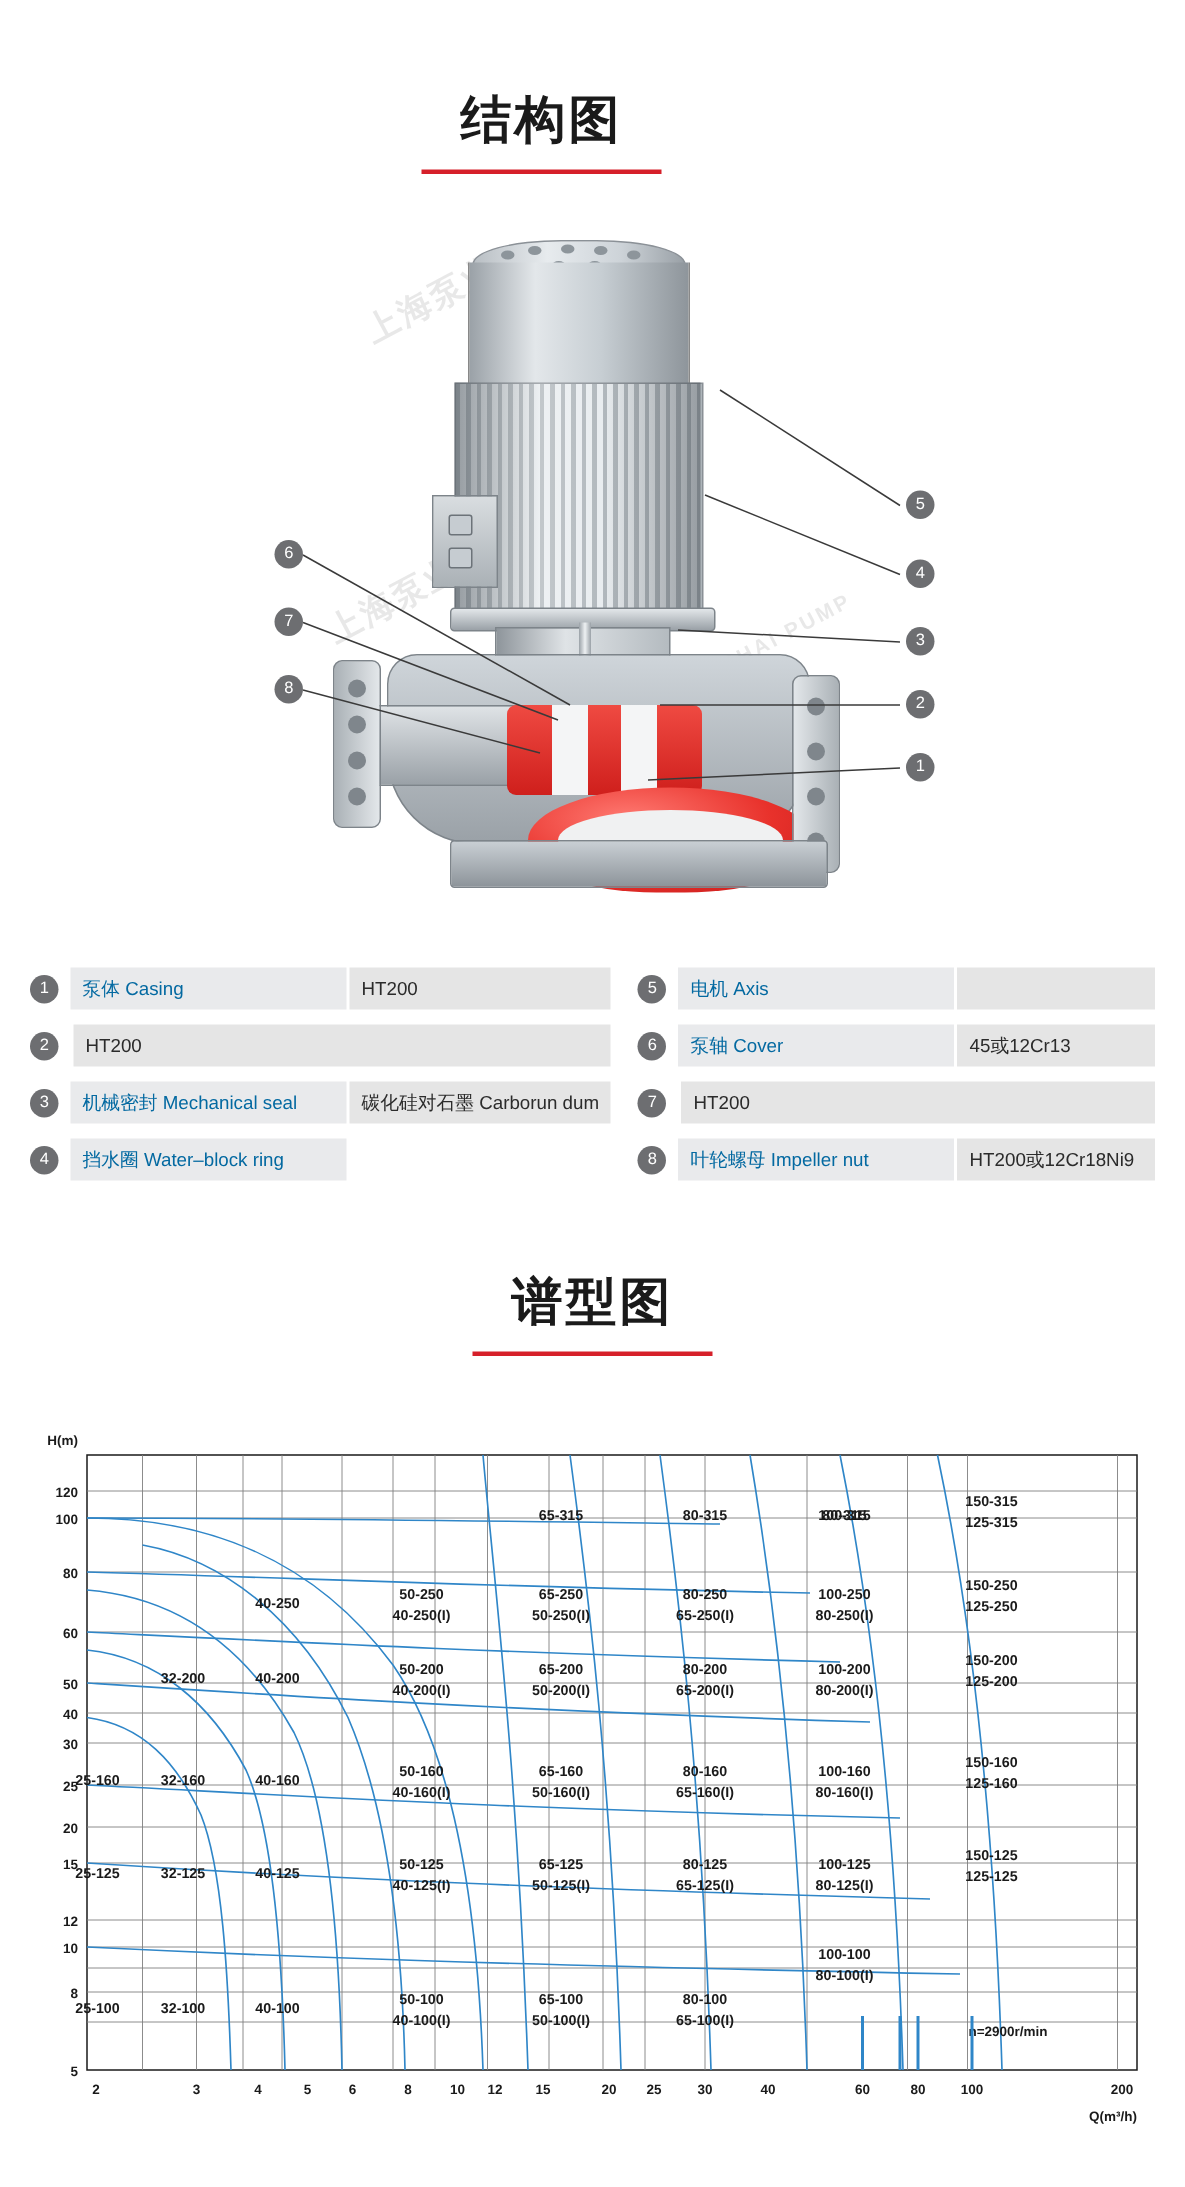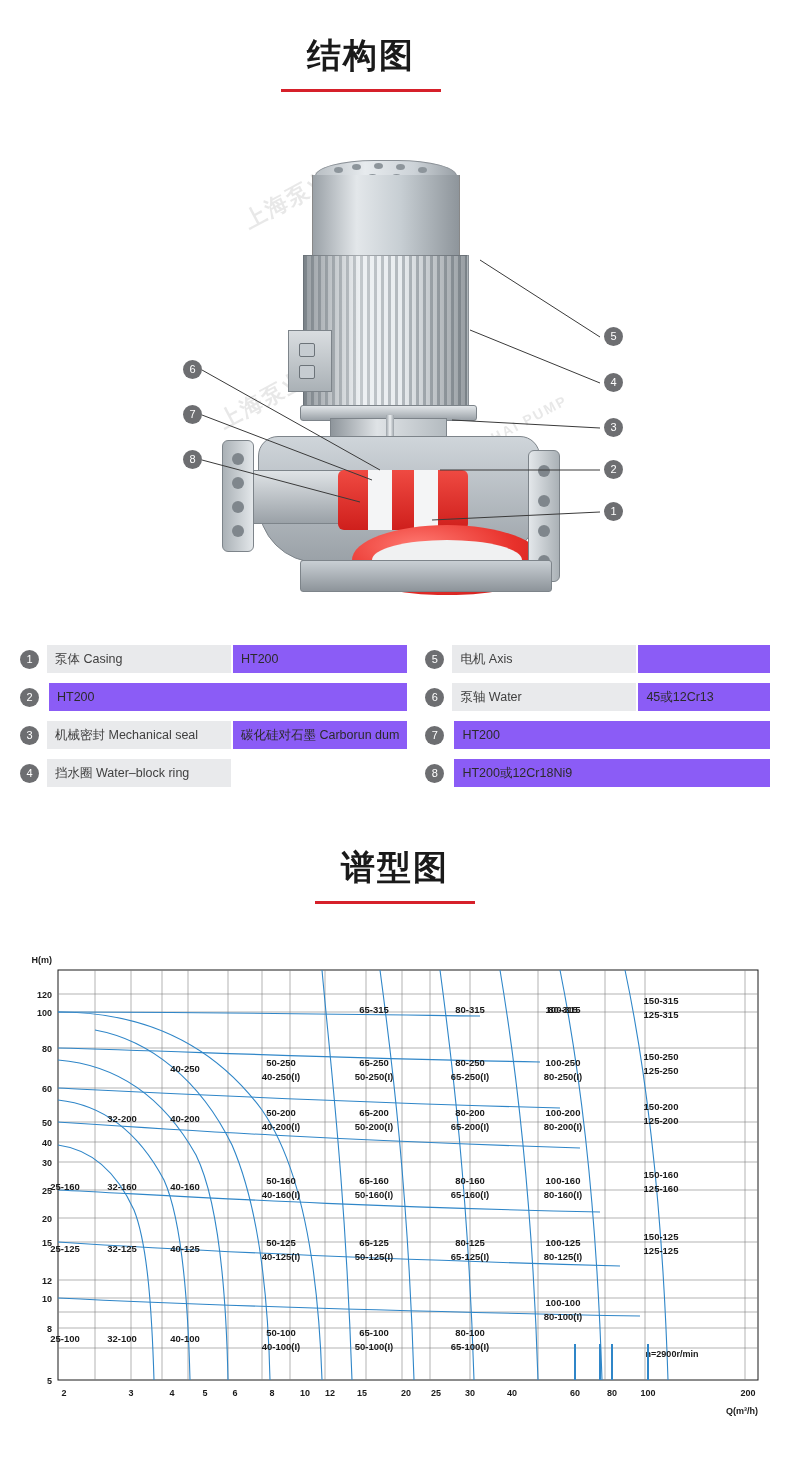--- a/index.html
+++ b/index.html
@@ -40,35 +40,35 @@
   .flange-right{position:absolute;left:528px;top:450px;width:30px;height:130px;border-radius:6px;background:linear-gradient(90deg,#e3e7ea,#aab1b6);border:1px solid #7d848a;}
   .flange-right i{position:absolute;left:9px;width:12px;height:12px;border-radius:50%;background:#7f868c;}
   .base{position:absolute;left:300px;top:560px;width:250px;height:30px;background:linear-gradient(180deg,#c9cfd4,#8d949a);border:1px solid #7d848a;border-radius:3px;}
   .shaft{position:absolute;left:386px;top:415px;width:8px;height:70px;background:linear-gradient(90deg,#9aa1a7,#eef1f3,#9aa1a7);}
 
   
   .parts{position:absolute;left:20px;top:645px;width:750px;display:flex;gap:18px;}
   .parts-col{flex:1;}
   .prow{display:flex;align-items:center;height:28px;margin-bottom:10px;}
   .prow .badge{width:19px;height:19px;border-radius:50%;background:#6d6e71;color:#fff;font-size:11px;line-height:19px;text-align:center;margin-right:8px;flex:0 0 auto;}
-  .prow .cname{background:#e9eaec;height:28px;line-height:28px;font-size:12.5px;padding:0 8px;flex:0 0 168px;color:#404040;overflow:hidden;white-space:nowrap;}
-  .prow .cval{background:#8b5cf6;height:28px;line-height:28px;font-size:12.5px;padding:0 8px;flex:1;margin-left:2px;color:#2b2b2b;overflow:hidden;white-space:nowrap;}
+  .prow .cname{background:#e9eaec;height:28px;line-height:28px;font-size:12.5px;padding:0 8px;flex:0 0 168px;color:#0369a1;overflow:hidden;white-space:nowrap;}
+  .prow .cval{background:#e5e5e5;height:28px;line-height:28px;font-size:12.5px;padding:0 8px;flex:1;margin-left:2px;color:#2b2b2b;overflow:hidden;white-space:nowrap;}
 
   
   .chartwrap{position:absolute;left:0;top:940px;width:790px;height:500px;font-weight:bold;}
   .chart-svg{display:block;}
   .cellbox{font-size:9.5px;fill:#1a1a1a;font-family:"Liberation Sans",sans-serif;}
   .axlabel{font-size:9px;fill:#1a1a1a;font-family:"Liberation Sans",sans-serif;}
 </style>
 </head>
 <body>
 
 <div class="page">
 
-  <div style="position:absolute;left:0;top:33px;width:722px;">
+  <div style="position:absolute;left:0;top:57px;width:722px;">
     <div class="sec-title">结构图</div>
     <div class="sec-underline"></div>
   </div>
 
   <div class="drawing" style="position:absolute;left:0;top:130px;">
 
     <div class="wm" style="left:240px;top:55px;">上海泵业</div>
     <div class="wm" style="left:215px;top:255px;">上海泵业</div>
     <div class="wm" style="left:430px;top:295px;font-size:14px;">SHANGHAI PUMP</div>
 
@@ -163,29 +163,30 @@
       </div>
     </div>
     <div class="parts-col">
       <div class="prow">
         <div class="badge">5</div>
         <div class="cname">电机 Axis</div>
         <div class="cval"></div>
       </div>
       <div class="prow">
         <div class="badge">6</div>
-        <div class="cname">泵轴 Water</div>
+        <div class="cname">泵轴 Cover</div>
         <div class="cval">45或12Cr13</div>
       </div>
       <div class="prow">
         <div class="badge">7</div>
         <div class="cval">HT200</div>
       </div>
       <div class="prow">
         <div class="badge">8</div>
+        <div class="cname">叶轮螺母 Impeller nut</div>
         <div class="cval">HT200或12Cr18Ni9</div>
       </div>
     </div>
   </div>
 
   <div style="position:absolute;left:0;top:845px;width:790px;">
     <div class="sec-title">谱型图</div>
     <div class="sec-underline"></div>
   </div>
 

